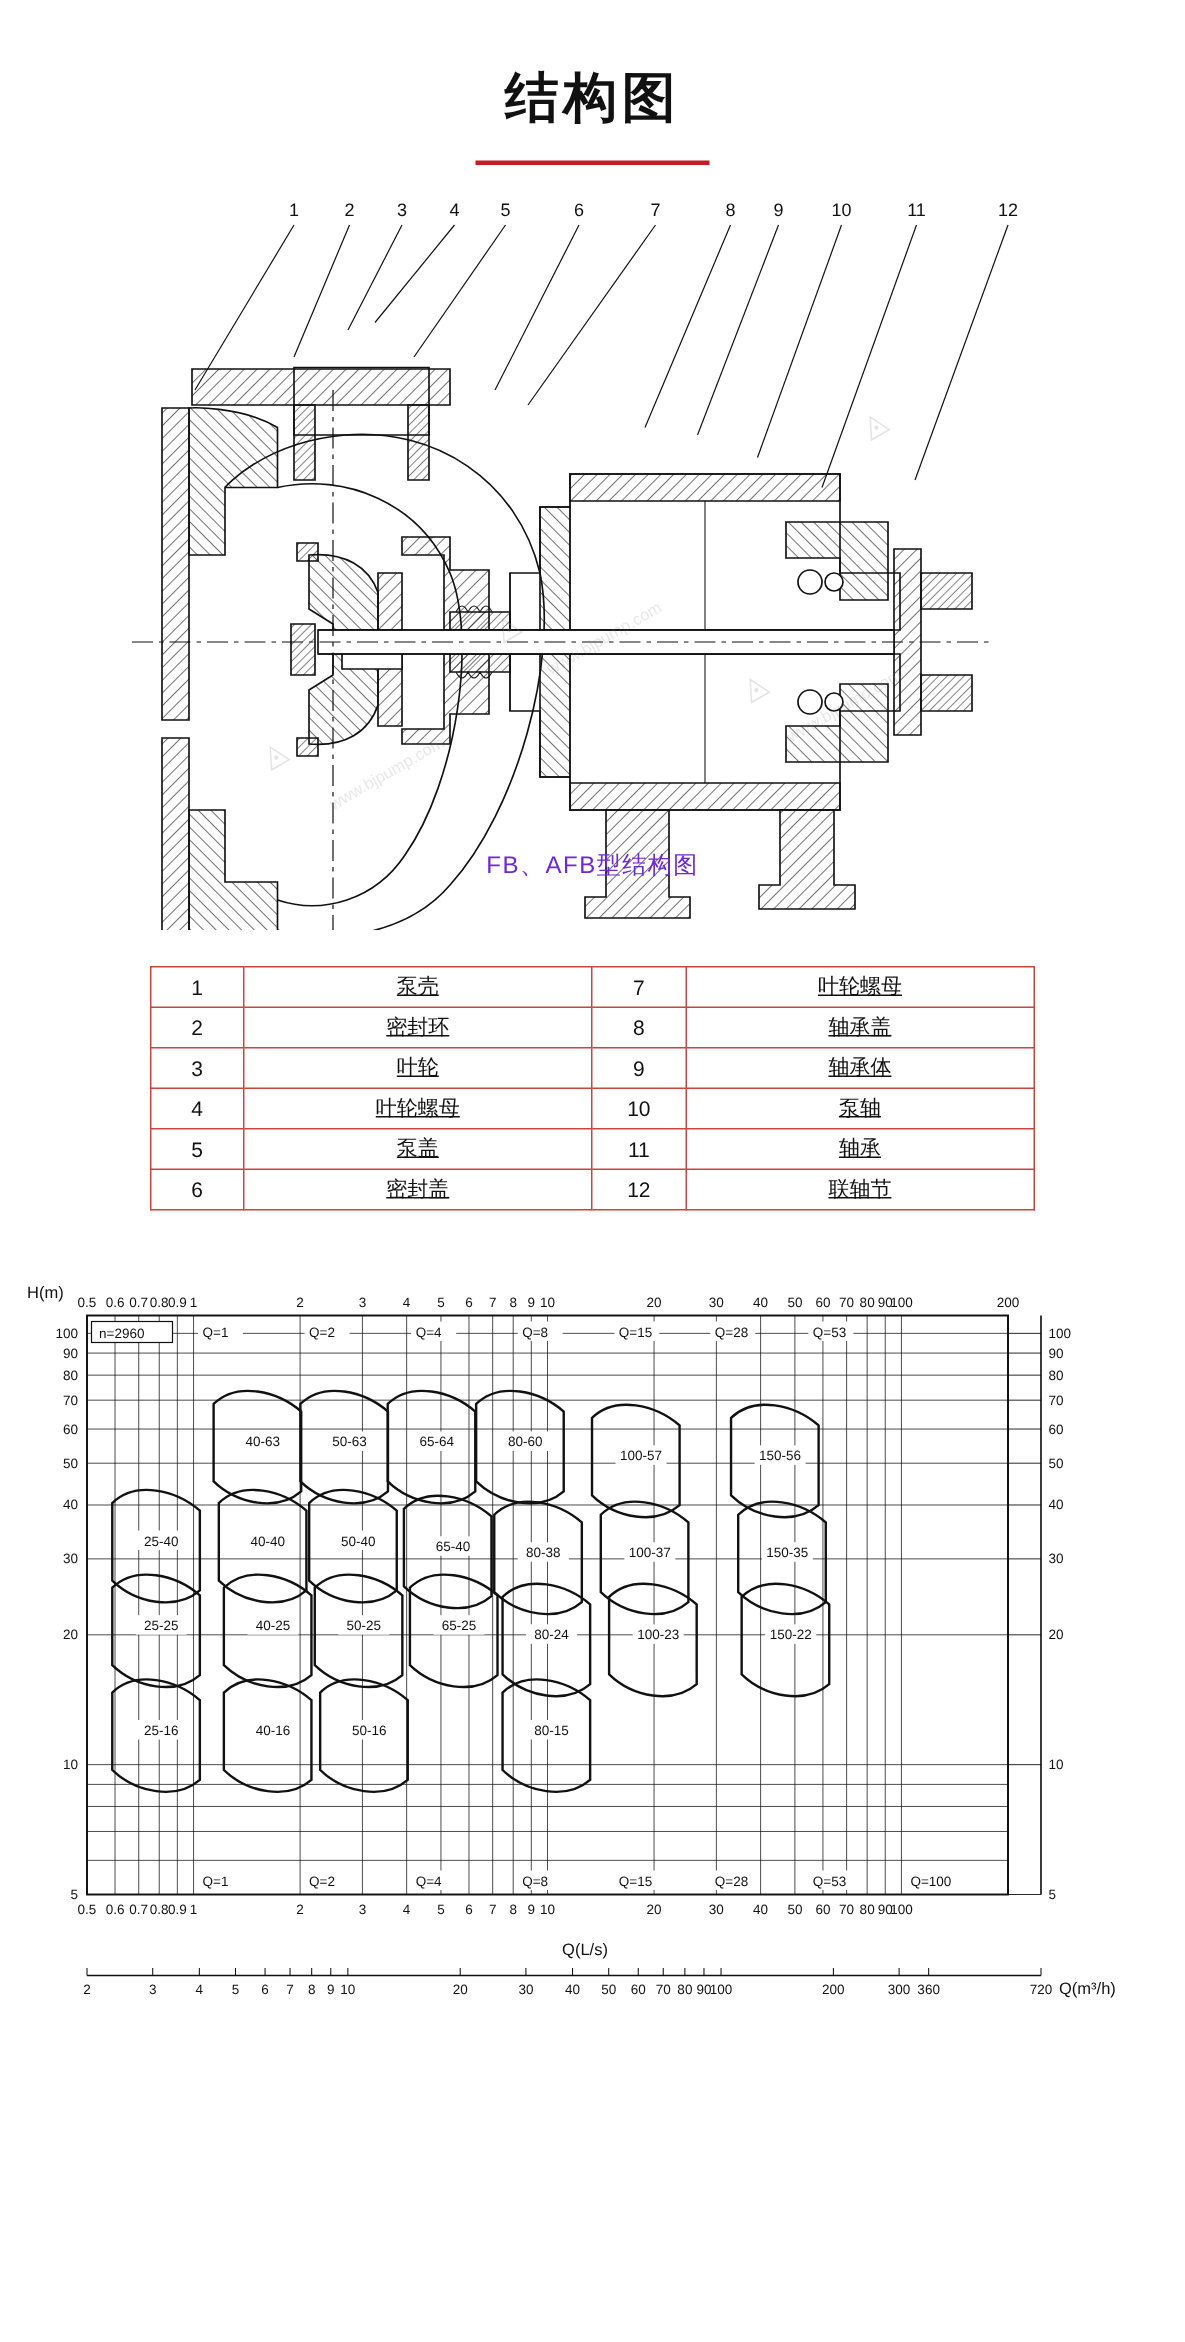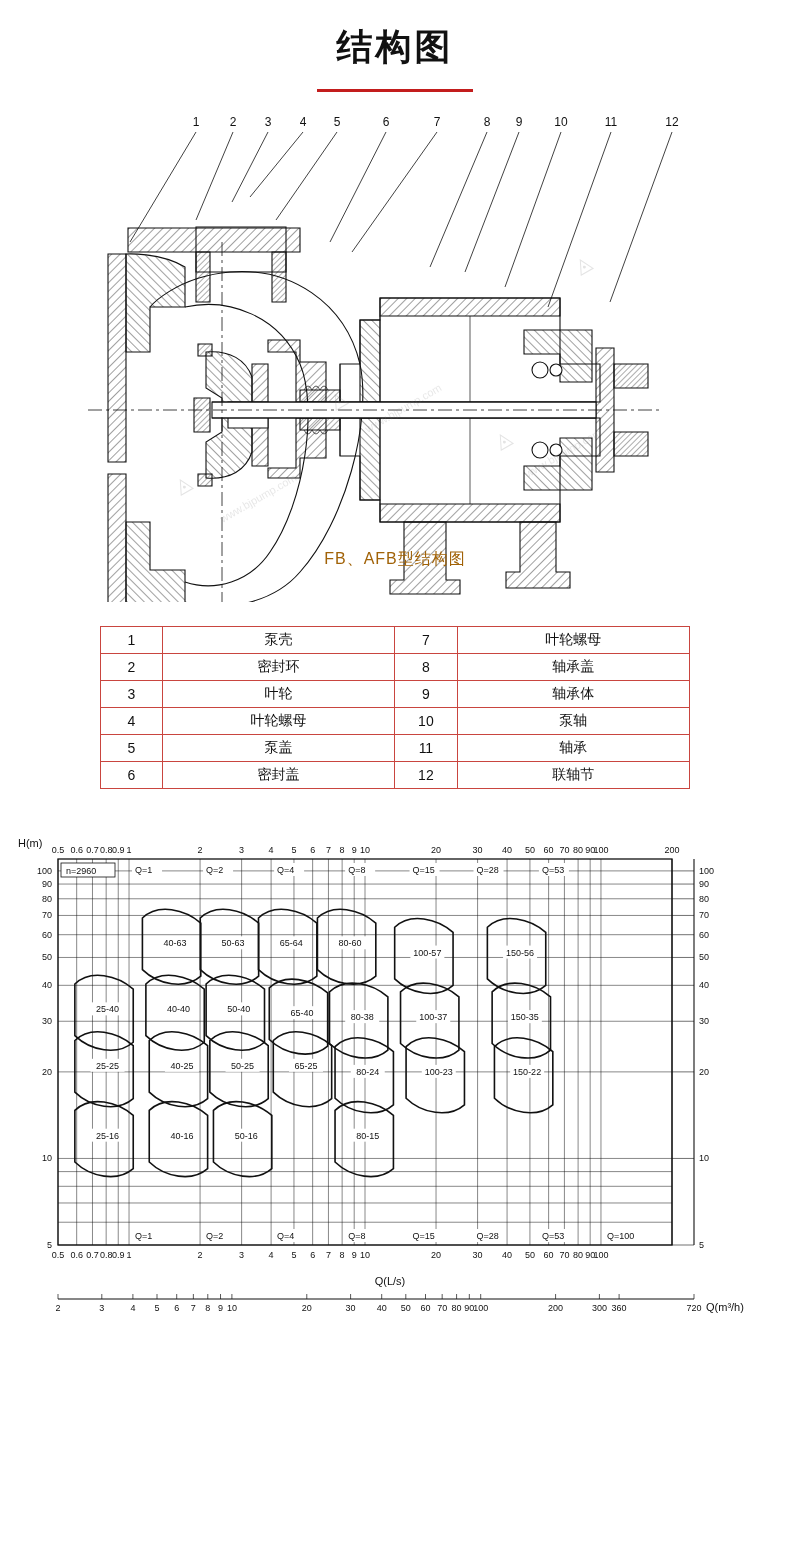--- a/index.html
+++ b/index.html
@@ -16,21 +16,21 @@
   .page {
     width: 790px;
     min-height: 1561px;
     position: relative;
     overflow: hidden;
   }
 
   
   .section-heading {
     text-align: center;
-    padding-top: 26px;
+    padding-top: 44px;
   }
   .section-heading .title {
     font-size: 36px;
     font-weight: bold;
     letter-spacing: 3px;
     color: #111;
     line-height: 1.15;
   }
   .section-heading .rule {
     width: 156px;
@@ -45,21 +45,21 @@
     width: 790px;
     height: 500px;
     margin-top: 10px;
   }
   .drawing-wrap svg {
     display: block;
   }
   .drawing-caption {
     text-align: center;
     font-size: 16px;
-    color: #a16207;
+    color: #6d28d9;
     margin-top: 2px;
     letter-spacing: 1px;
   }
 
   
   .wm {
     position: absolute;
     color: rgba(120,120,120,0.18);
     font-size: 11px;
     transform: rotate(-30deg);
@@ -88,20 +88,21 @@
     height: 26px;
     text-align: center;
     color: #111;
     padding: 0 4px;
   }
   .parts-table td.num {
     width: 56px;
   }
   .parts-table td.name {
     width: 238px;
+    text-decoration: underline;
   }
 
   
   .chart-wrap {
     position: relative;
     width: 790px;
     height: 540px;
     margin-top: 18px;
   }
   .chart-wrap svg { display: block; }

